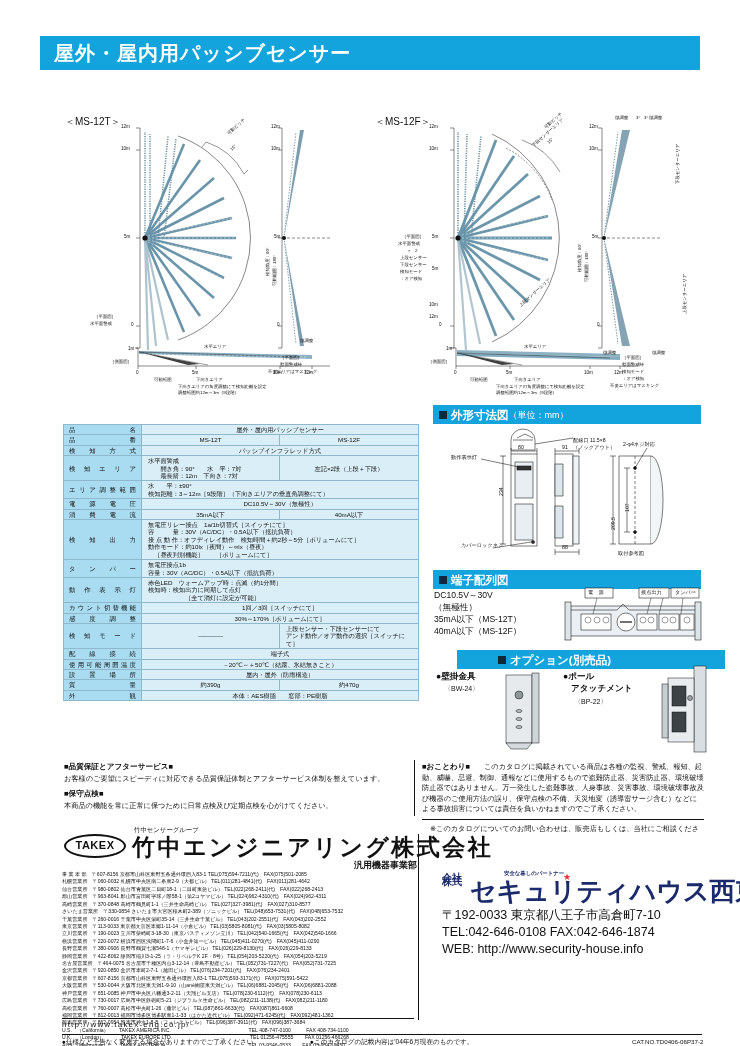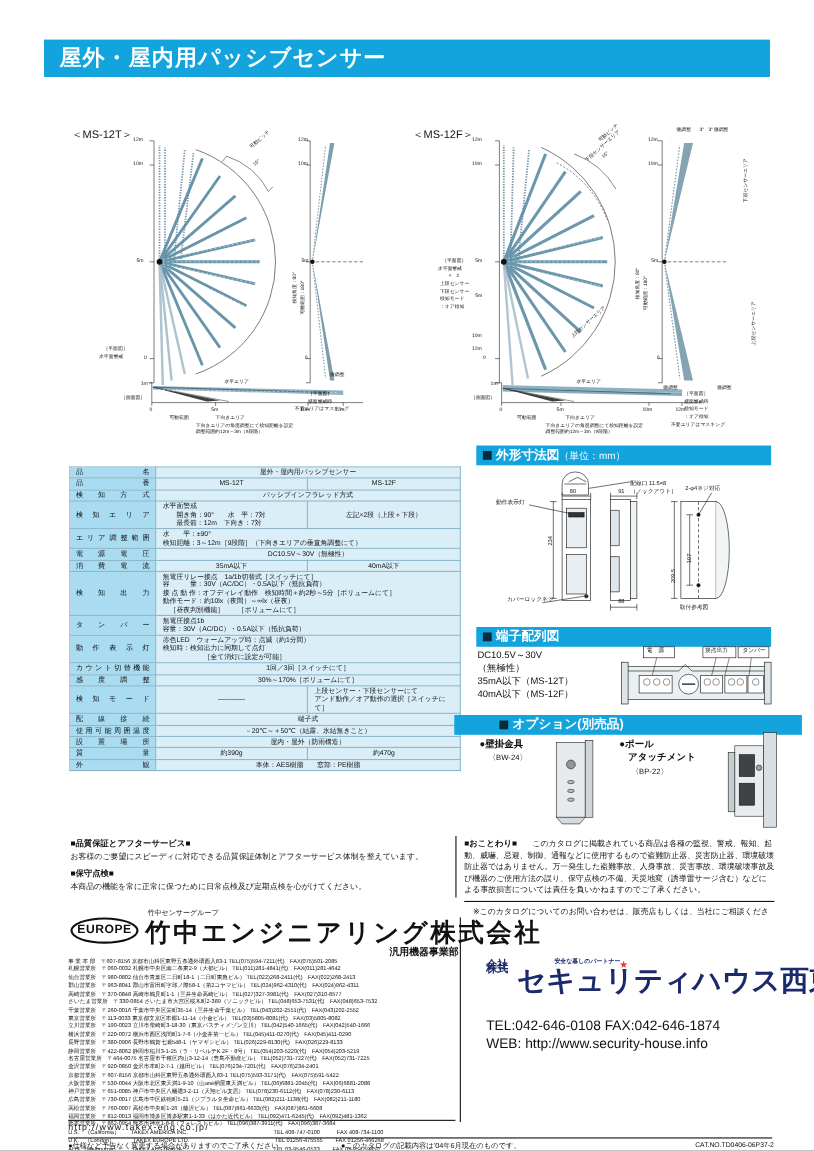--- a/index.html
+++ b/index.html
@@ -546,21 +546,21 @@
       </g>
       <rect x="22" y="4" width="28" height="10" fill="#fff"></rect>
       <rect x="76" y="4" width="30" height="10" fill="#fff"></rect>
       <rect x="108" y="4" width="28" height="10" fill="#fff"></rect>
     </g>
   </svg>
   <div class="fg-t" style="left:570px;top:575px;">電　源</div>
   <div class="fg-t" style="left:623px;top:575px;">接点出力</div>
   <div class="fg-t" style="left:657px;top:575px;">タンパー</div>
 
-  <div class="secbar" style="left:395px;top:636px;width:316px;padding-left:41px;">
+  <div class="secbar" style="left:439px;top:636px;width:268px;padding-left:41px;">
     <span class="sq"></span><span class="lbl">オプション(別売品)</span>
   </div>
   <div class="opt-t" style="left:418px;top:657px;">●壁掛金具</div>
   <div class="opt-s" style="left:426px;top:670px;">〈BW-24〉</div>
   <div class="opt-t" style="left:545px;top:657px;">●ポール</div>
   <div class="opt-t" style="left:553px;top:669px;">アタッチメント</div>
   <div class="opt-s" style="left:556px;top:683px;">〈BP-22〉</div>
 
   <svg class="fig" style="left:478px;top:655px;" width="60" height="82">
     <g stroke="#111" stroke-width="0.5">
@@ -588,21 +588,21 @@
   <div class="note-b" style="left:46px;top:760px;width:340px;">お客様のご要望にスピーディに対応できる品質保証体制とアフターサービス体制を整えています。</div>
   <div class="note-h" style="left:46px;top:775px;">■保守点検■</div>
   <div class="note-b" style="left:46px;top:787px;width:340px;">本商品の機能を常に正常に保つために日常点検及び定期点検を心がけてください。</div>
   <div class="vrule" style="left:396px;top:746px;height:56px;"></div>
   <div class="note-h" style="left:404px;top:748px;">■おことわり■</div>
   <div class="note-b" style="left:404px;top:748px;width:282px;text-indent:62px;">このカタログに掲載されている商品は各種の監視、警戒、報知、起動、威嚇、忌避、制御、通報などに使用するもので盗難防止器、災害防止器、環境破壊防止器ではありません。万一発生した盗難事故、人身事故、災害事故、環境破壊事故及び機器のご使用方法の誤り、保守点検の不備、天災地変（誘導雷サージ含む）などによる事故損害については責任を負いかねますのでご了承ください。</div>
   <div class="hrule" style="left:404px;top:805px;width:282px;"></div>
   <div class="note-b" style="left:412px;top:810px;width:274px;">※このカタログについてのお問い合わせは、販売店もしくは、当社にご相談ください。</div>
 
   <div class="takex-logo" style="left:46px;top:820px;">
-    <span>EUROPE</span>
+    <span>TAKEX</span>
   </div>
   <div class="grp" style="left:116px;top:812px;">竹中センサーグループ</div>
   <div class="cname" style="left:114px;top:818px;">竹中エンジニアリング株式会社</div>
   <div class="cdiv" style="left:300px;top:845px;">汎用機器事業部</div>
   <div class="addr" style="left:44px;top:857px;width:352px;">事 業 本 部　〒607-8156 京都市山科区東野五条通外環西入83-1 TEL(075)594-7211(代)　FAX(075)501-2085
 札幌営業所　〒060-0032 札幌市中央区南二条東2-9（大都ビル） TEL(011)281-4841(代)　FAX(011)281-4642
 仙台営業所　〒980-0802 仙台市青葉区二日町18-1（二日町東急ビル） TEL(022)268-2411(代)　FAX(022)268-2413
 郡山営業所　〒963-8041 郡山市富田町字球ノ際58-1（第2コヤマビル） TEL(024)962-4310(代)　FAX(024)962-4311
 高崎営業所　〒370-0848 高崎市鶴見町1-1（三井生命高崎ビル） TEL(027)327-3981(代)　FAX(027)310-8577
 さいたま営業所　〒330-0854 さいたま市大宮区桜木町2-389（ソニックビル） TEL(048)653-7531(代)　FAX(048)653-7532
@@ -627,20 +627,21 @@
   <div class="hrule" style="left:44px;top:1004px;width:352px;"></div>
   <div class="url" style="left:44px;top:1006px;">http://www.takex-eng.co.jp/</div>
   <div class="hrule" style="left:44px;top:1020px;width:640px;"></div>
   <div class="vrule" style="left:400px;top:820px;height:186px;"></div>
 
   <div class="sh-tiny" style="left:486px;top:856px;">安全な暮しのパートナー</div>
   <div class="sh-kabu" style="left:424px;top:862px;">株式</div>
   <div class="sh-kabu" style="left:424px;top:858px;">会社</div>
   <div class="sh-name" style="left:452px;top:860px;">セキュリティハウス西東京</div>
   <div class="sh-star" style="left:545px;top:858px;">★</div>
+  <div class="sh-line" style="left:424px;top:893px;">〒192-0033 東京都八王子市高倉町7-10</div>
   <div class="sh-line" style="left:424px;top:910px;">TEL:042-646-0108  FAX:042-646-1874</div>
   <div class="sh-line" style="left:424px;top:927px;">WEB: http://www.security-house.info</div>
 
   <div class="botnote" style="left:44px;top:1024px;">●仕様など予告なく変更する場合がありますのでご了承ください。</div>
   <div class="botnote" style="left:292px;top:1024px;">●このカタログの記載内容は'04年6月現在のものです。</div>
   <div class="catno" style="left:614px;top:1024px;">CAT.NO.TD0406-06P37-2</div>
 
  </div>
 </div>
 

